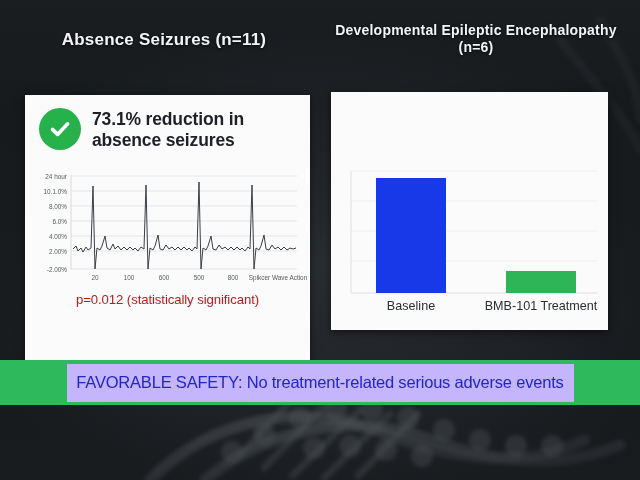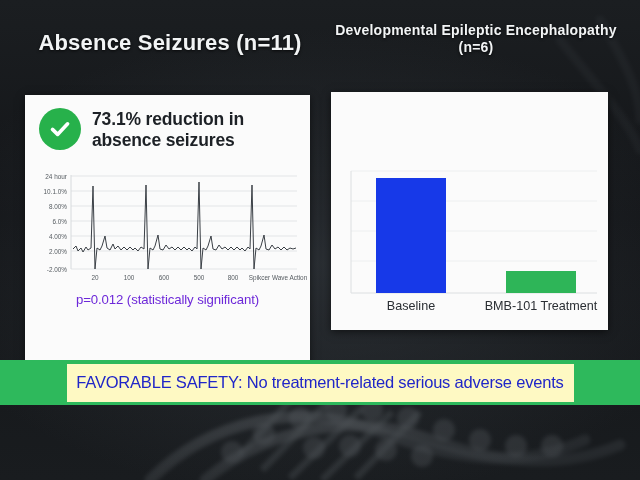--- a/index.html
+++ b/index.html
@@ -18,21 +18,21 @@
       linear-gradient(180deg,#1b1e21 0%,#131518 45%,#191c1f 100%);
   }
   #bg-layer svg{position:absolute;left:0;top:0;opacity:.30;}
 
   
   .col-title{
     position:absolute;color:#f2f4f5;text-align:center;
     font-weight:bold;letter-spacing:.2px;line-height:1.18;
     text-shadow:0 1px 3px rgba(0,0,0,.75);
   }
-  #title-left{left:20px;top:30px;width:300px;font-size:22px;}
+  #title-left{left:14px;top:30px;width:300px;font-size:17px;}
   #title-right{left:330px;top:22px;width:292px;font-size:14px;}
 
   
   .card{
     position:absolute;background:#fbfbfb;
     box-shadow:0 2px 8px rgba(0,0,0,.55);
     overflow:hidden;
   }
   #card-left{left:25px;top:95px;width:285px;height:284px;}
   #card-right{left:331px;top:92px;width:277px;height:238px;}
@@ -50,35 +50,35 @@
   }
 
   
   #eeg-wrap{position:absolute;left:0;top:74px;width:285px;height:118px;}
   #eeg-wrap svg{display:block;}
   .ax-lbl{font-family:"Liberation Sans", sans-serif;font-size:6.4px;fill:#555b60;}
   .ax-lbl-r{text-anchor:end;}
   .ax-lbl-c{text-anchor:middle;}
   #pvalue{
     position:absolute;left:0;top:197px;width:285px;text-align:center;
-    font-size:13.2px;color:#6d28d9;letter-spacing:-.1px;
+    font-size:13.2px;color:#b91c1c;letter-spacing:-.1px;
   }
 
   
   #bar-wrap{position:absolute;left:0;top:73px;width:238px;height:160px;}
   #bar-wrap svg{display:block;}
   .bar-cat{font-family:"Liberation Sans", sans-serif;font-size:12.6px;fill:#2a2e33;text-anchor:middle;}
 
   
   #safety-banner{
     position:absolute;left:0;top:360px;width:640px;height:45px;
     background:#2eb95c;display:flex;align-items:center;justify-content:center;
   }
   #safety-inner{
-    width:507px;height:38px;background:#fef9c3;
+    width:507px;height:38px;background:#c4b5fd;
     display:flex;align-items:center;justify-content:center;
   }
   #safety-text{
     font-size:16.5px;color:#2026c8;letter-spacing:-.2px;white-space:nowrap;
   }
 </style>
 </head>
 <body>
 
 <div id="bg-layer">

